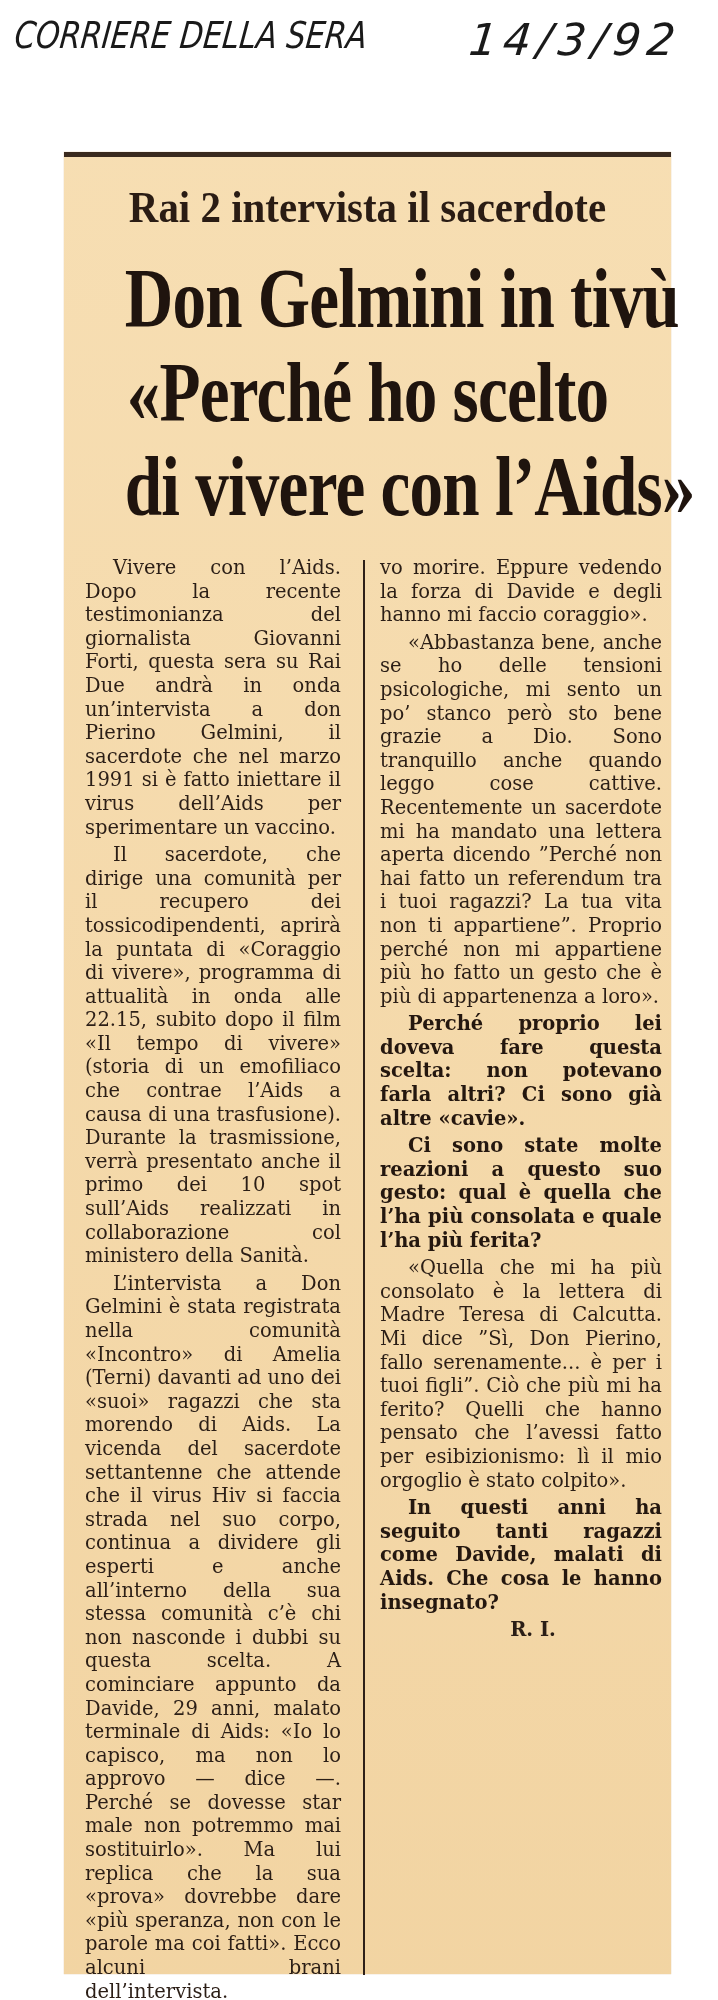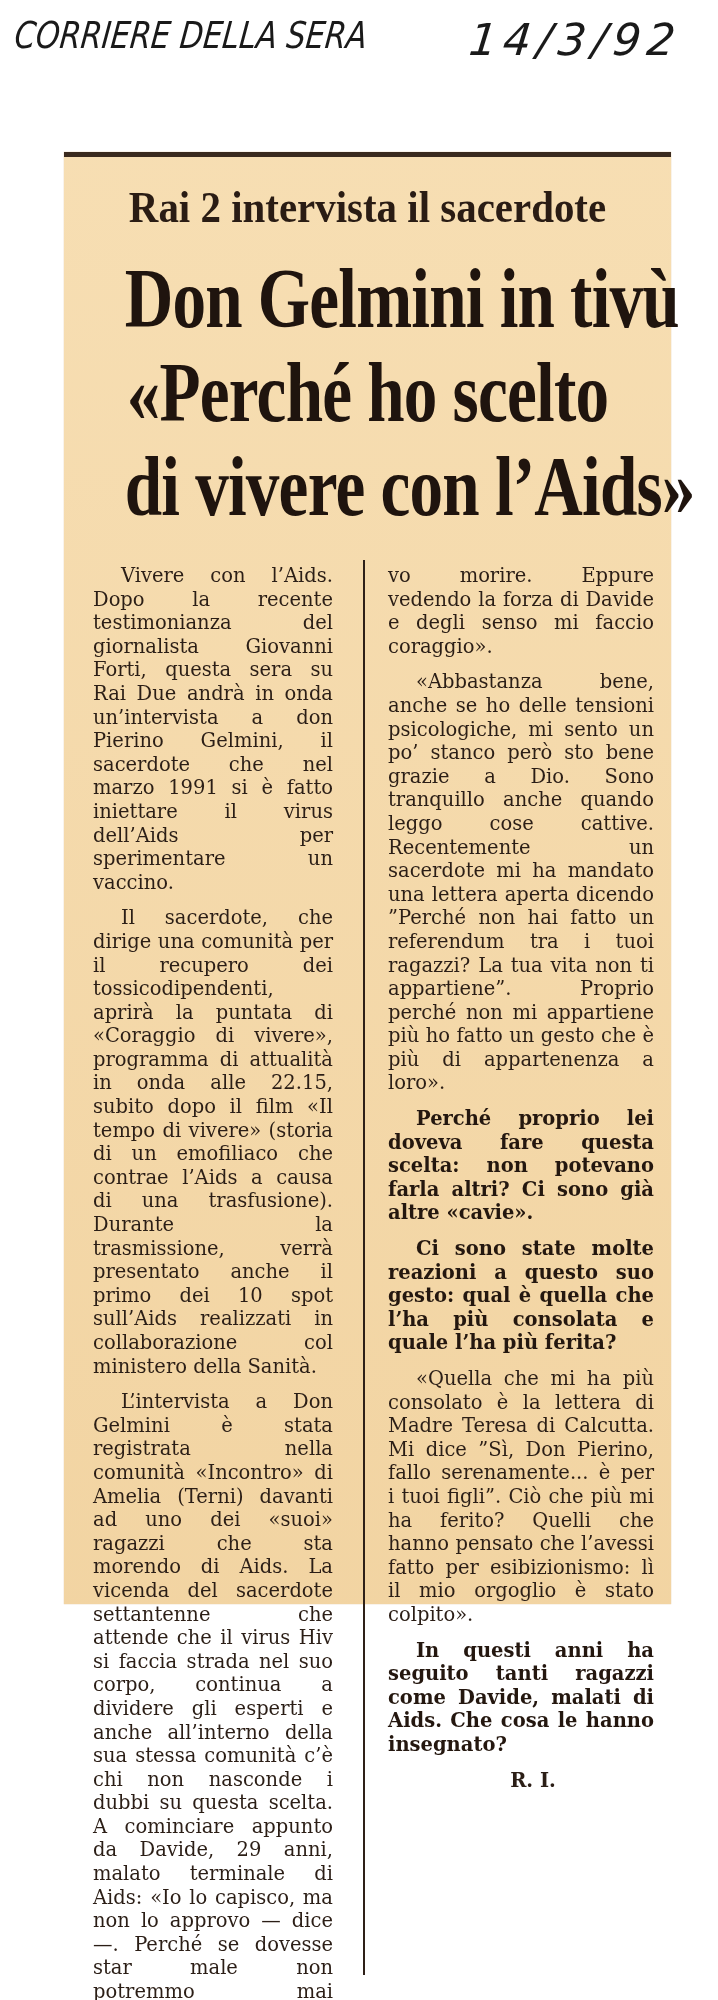--- a/index.html
+++ b/index.html
@@ -10,21 +10,21 @@
   }
   .handwritten {
     position: absolute; left: 14px; top: 14px; width: 700px; height: 60px;
     font-family: "DejaVu Sans", sans-serif; font-style: italic;
     color: #1a1a1a; font-size: 37px; letter-spacing: 1px; white-space: nowrap;
     transform: skewX(-6deg);
   }
   .handwritten .pub { display: inline-block; font-weight: normal; letter-spacing: 0px; transform: scaleX(0.82); transform-origin: left center; }
   .handwritten .date { position: absolute; left: 455px; top: 0px; font-size: 44px; letter-spacing: 6px; font-weight: normal; }
   .clipping {
-    position: absolute; left: 64px; top: 152px; width: 607px; height: 1452px;
+    position: absolute; left: 64px; top: 152px; width: 607px; height: 1822px;
     background: #f4d8a8;
     background-image: linear-gradient(180deg, rgba(255,240,210,0.25), rgba(230,190,130,0.15));
     box-shadow: 0 0 1px #d9b98a;
   }
   .top-rule { position: absolute; left: 0; top: 0; width: 607px; height: 5px; background: #3a2a1e; }
   .kicker {
     position: absolute; left: 0; top: 30px; width: 607px; text-align: center;
     font-family: "Liberation Serif", serif; font-weight: bold; color: #2a1c14;
     font-size: 44px; letter-spacing: 0px; transform: scaleX(0.93);
   }
@@ -35,21 +35,21 @@
     letter-spacing: -1px;
   }
   .headline div { white-space: nowrap; }
   .col {
     position: absolute; top: 400px; font-family: "DejaVu Serif", serif;
     color: #2b1e16; font-size: 19.5px; line-height: 23.6px; text-align: justify;
     hyphens: manual;
   }
   .col-left { left: 17px; width: 264px; }
   .col-right { left: 312px; width: 290px; }
-  .col p { margin: 12px; text-indent: 28px; }
+  .col p { margin: 4px; text-indent: 28px; }
   .col p.q { font-weight: bold; color: #24170f; }
   .col p.noindent { text-indent: 0; }
   .divider { position: absolute; left: 299px; top: 408px; width: 2px; height: 1415px; background: #2e2018; }
   .signature { text-align: center; font-weight: bold; margin-top: 10px; text-indent: 0; padding-right: 4px; }
 </style>
 </head>
 <body>
 
 <div class="handwritten">
   <span class="pub">CORRIERE DELLA SERA</span>
@@ -69,21 +69,21 @@
     <p>Vivere con l’Aids. Dopo la recente testimonianza del giornalista Giovanni Forti, questa sera su Rai Due andrà in onda un’intervista a don Pierino Gelmini, il sacerdote che nel marzo 1991 si è fatto iniettare il virus dell’Aids per sperimentare un vaccino.</p>
     <p>Il sacerdote, che dirige una comunità per il recupero dei tossicodipendenti, aprirà la puntata di «Coraggio di vivere», programma di attualità in onda alle 22.15, subito dopo il film «Il tempo di vivere» (storia di un emofiliaco che contrae l’Aids a causa di una trasfusione). Durante la trasmissione, verrà presentato anche il primo dei 10 spot sull’Aids realizzati in collaborazione col ministero della Sanità.</p>
     <p>L’intervista a Don Gelmini è stata registrata nella comunità «Incontro» di Amelia (Terni) davanti ad uno dei «suoi» ragazzi che sta morendo di Aids. La vicenda del sacerdote settantenne che attende che il virus Hiv si faccia strada nel suo corpo, continua a dividere gli esperti e anche all’interno della sua stessa comunità c’è chi non nasconde i dubbi su questa scelta. A cominciare appunto da Davide, 29 anni, malato terminale di Aids: «Io lo capisco, ma non lo approvo — dice —. Perché se dovesse star male non potremmo mai sostituirlo». Ma lui replica che la sua «prova» dovrebbe dare «più speranza, non con le parole ma coi fatti». Ecco alcuni brani dell’intervista.</p>
     <p class="q">Don Pierino, non ha paura del suo futuro?</p>
     <p>«Ho paura di soffrire, non di morire. So che de-</p>
   </div>
 
   <div class="divider"></div>
 
   <div class="col col-right">
-    <p class="noindent">vo morire. Eppure vedendo la forza di Davide e degli senso mi faccio coraggio».</p>
+    <p class="noindent">vo morire. Eppure vedendo la forza di Davide e degli hanno mi faccio coraggio».</p>
     <p>«Abbastanza bene, anche se ho delle tensioni psicologiche, mi sento un po’ stanco però sto bene grazie a Dio. Sono tranquillo anche quando leggo cose cattive. Recentemente un sacerdote mi ha mandato una lettera aperta dicendo ”Perché non hai fatto un referendum tra i tuoi ragazzi? La tua vita non ti appartiene”. Proprio perché non mi appartiene più ho fatto un gesto che è più di appartenenza a loro».</p>
     <p class="q">Perché proprio lei doveva fare questa scelta: non potevano farla altri? Ci sono già altre «cavie».</p>
     <p class="q">Ci sono state molte reazioni a questo suo gesto: qual è quella che l’ha più consolata e quale l’ha più ferita?</p>
     <p>«Quella che mi ha più consolato è la lettera di Madre Teresa di Calcutta. Mi dice ”Sì, Don Pierino, fallo serenamente... è per i tuoi figli”. Ciò che più mi ha ferito? Quelli che hanno pensato che l’avessi fatto per esibizionismo: lì il mio orgoglio è stato colpito».</p>
     <p class="q">In questi anni ha seguito tanti ragazzi come Davide, malati di Aids. Che cosa le hanno insegnato?</p>
     <p class="signature">R. I.</p>
   </div>
 </div>
 
 </body></html>

